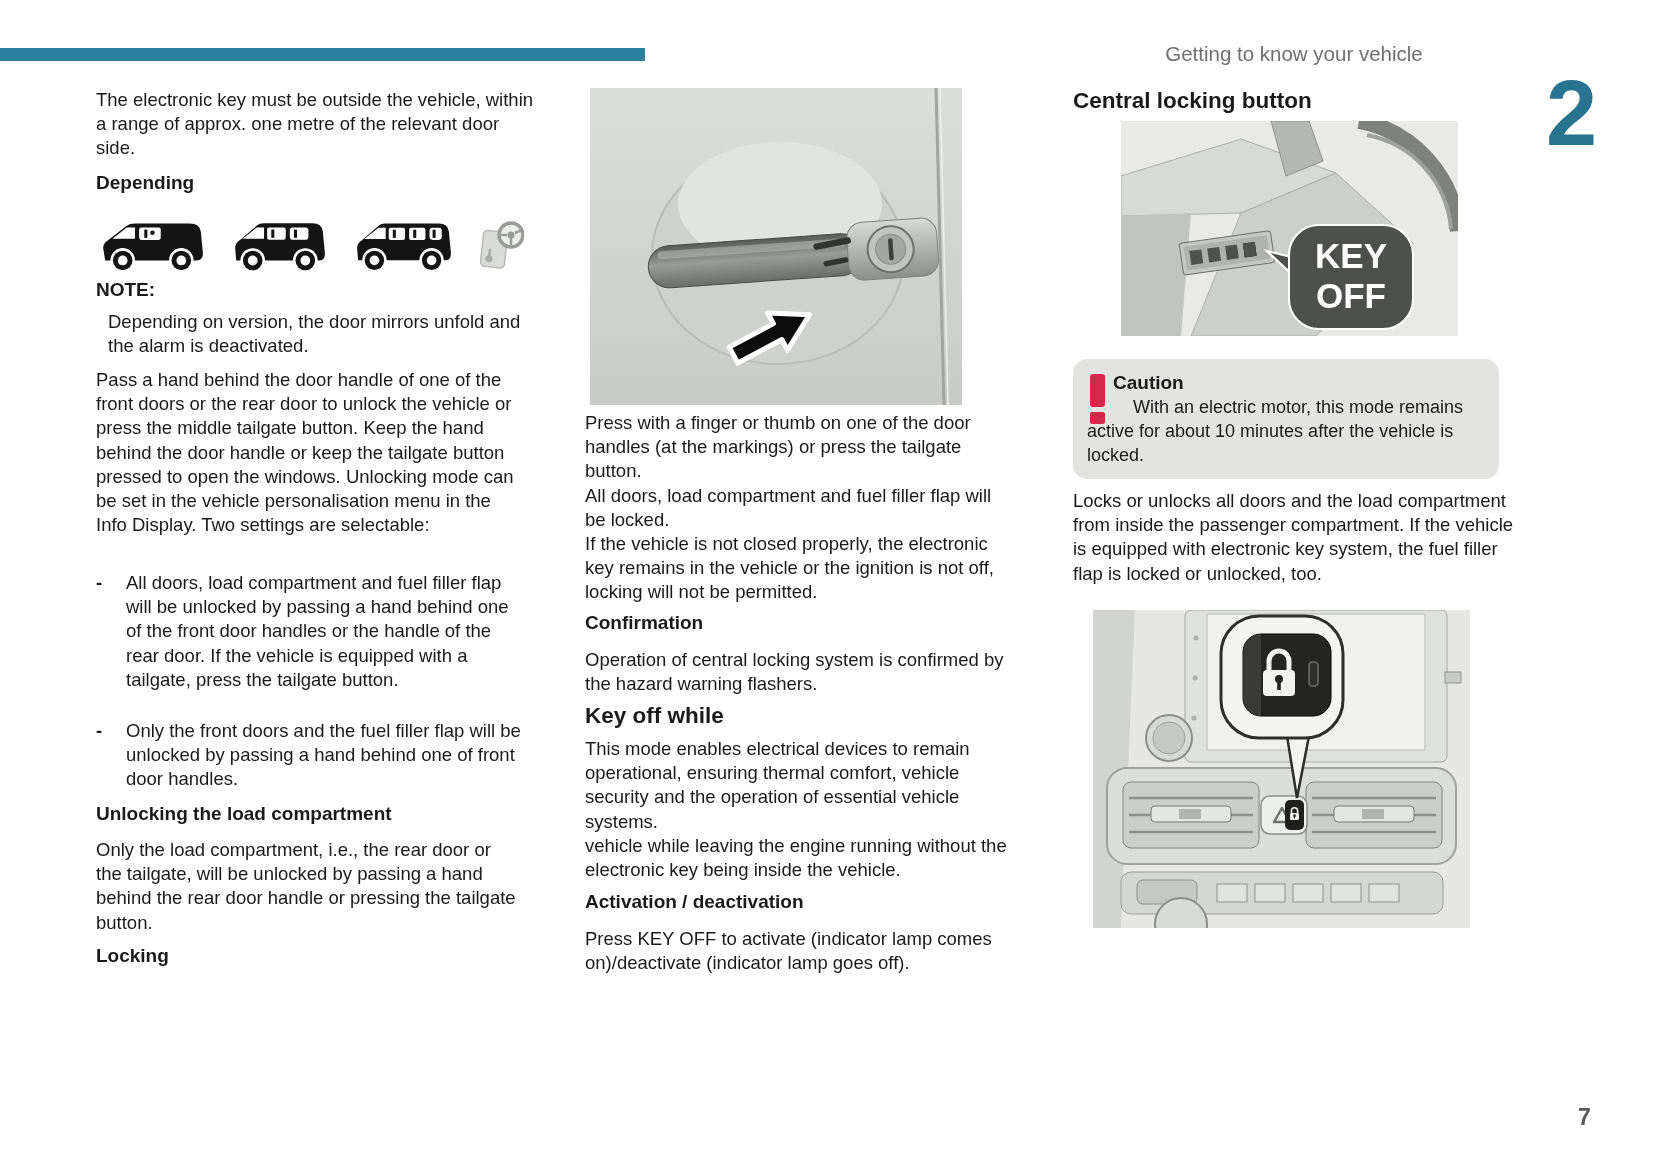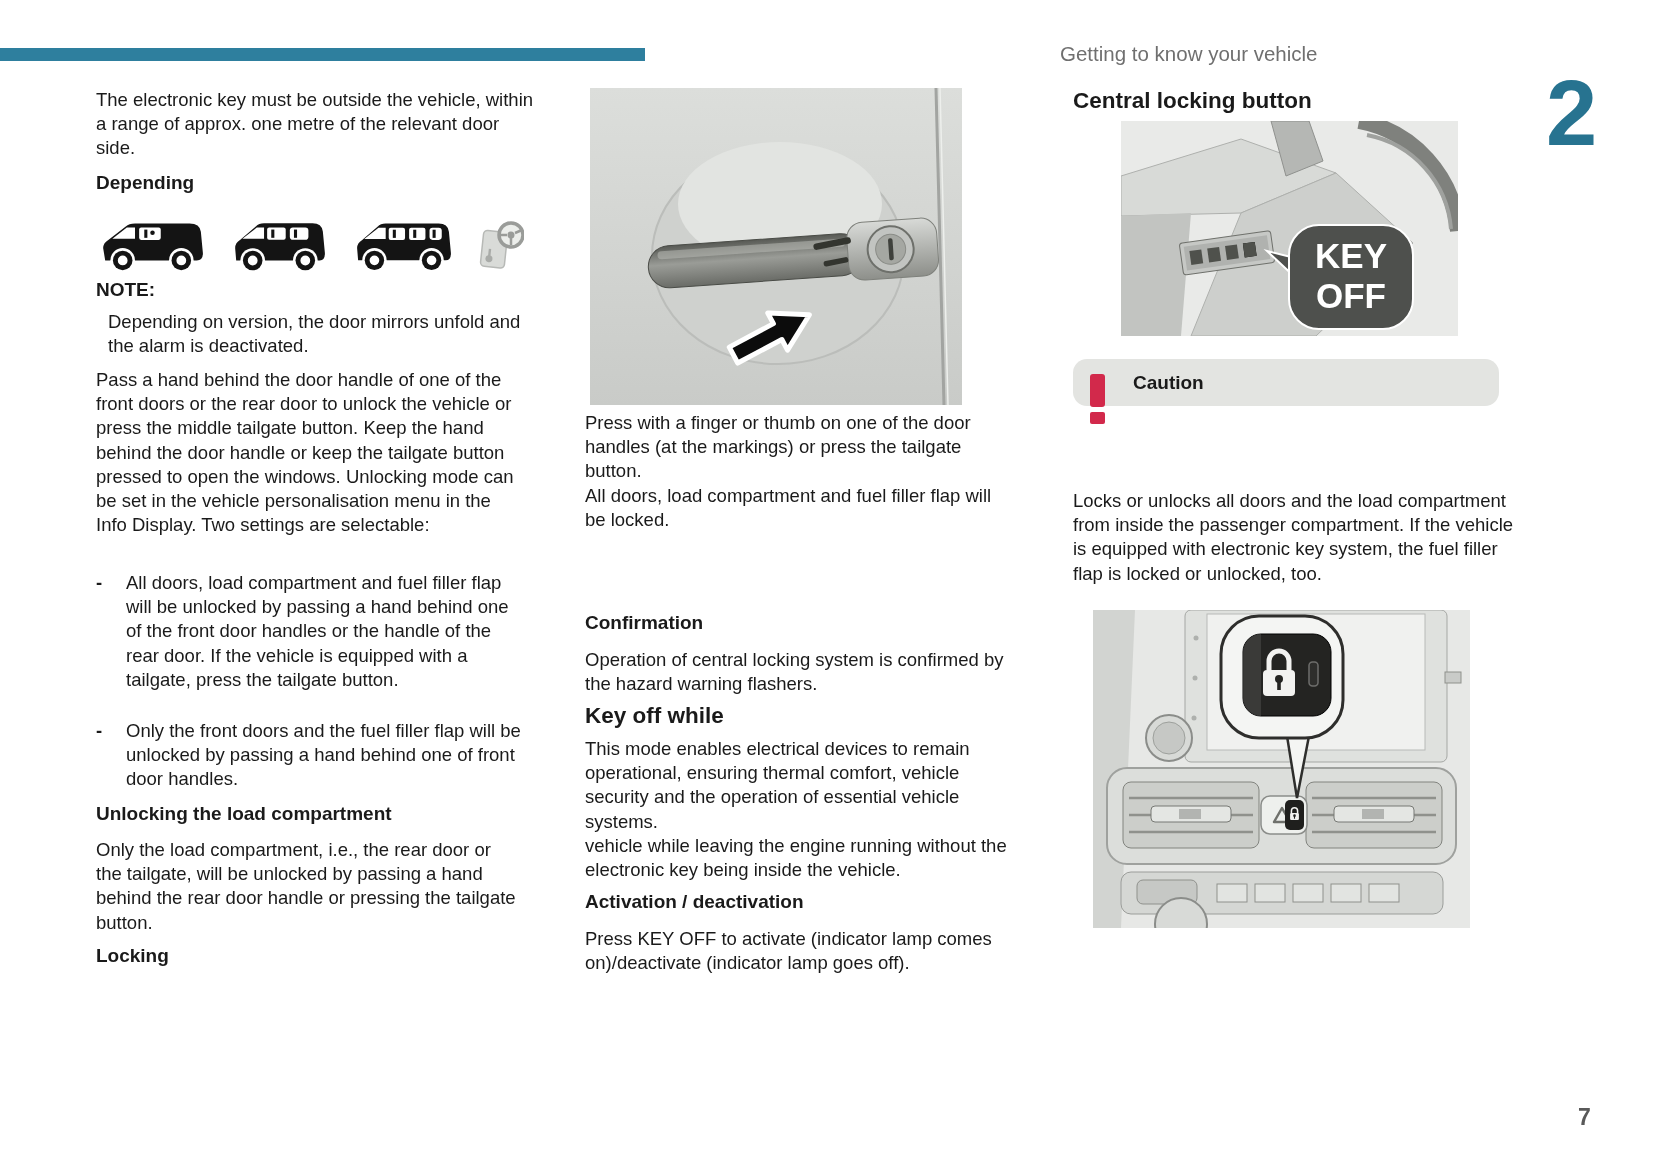--- a/index.html
+++ b/index.html
@@ -1,38 +1,38 @@
 <!DOCTYPE html>
 <html><head>
 <meta charset="utf-8">
 <style>
   html,body{margin:0;padding:0;background:#ffffff;}
   .page{position:relative;width:1653px;height:1165px;background:#ffffff;overflow:hidden;
         font-family:"Liberation Sans",sans-serif;color:#1a1a1a;}
   .abs{position:absolute;}
   .topbar{position:absolute;left:0;top:48px;width:645px;height:13px;background:#2e7f9e;}
-  .runhead{position:absolute;left:1060px;top:42px;width:468px;text-align:left;
+  .runhead{position:absolute;left:1060px;top:42px;width:468px;text-align:center;
            font-size:20.5px;color:#6f6f6f;}
   .chapter{position:absolute;left:1546px;top:70px;font-size:92px;line-height:0.95;
            font-weight:bold;color:#277390;}
   .pagenum{position:absolute;left:1578px;top:1104px;font-size:23px;font-weight:bold;color:#595959;}
   .body{font-size:18.5px;line-height:24.2px;}
   .h-sm{font-size:19px;font-weight:bold;margin:0;}
   .h-lg{font-size:22.5px;font-weight:bold;margin:0;}
   .bullet-row{position:absolute;display:flex;}
   .bullet-mark{width:30px;flex:0 0 30px;font-size:18.5px;line-height:24.2px;font-weight:bold;}
   .bullet-text{font-size:18.5px;line-height:24.2px;}
   .imgframe{position:absolute;}
   .imgframe svg{display:block;}
   .caution{position:absolute;left:1073px;top:359px;width:426px;background:#e3e4e1;
            border-radius:14px;padding:13px 14px 12px 14px;box-sizing:border-box;}
   .caution-icon{position:absolute;left:17px;top:15px;width:15px;}
   .caution-icon .bar{display:block;width:15px;height:33px;background:#d2294b;border-radius:3px;}
   .caution-icon .dot{display:block;width:15px;height:12px;background:#d2294b;border-radius:2px;margin-top:5px;}
-  .caution-title{margin:0 0 0 46px;font-size:19px;font-weight:bold;}
+  .caution-title{margin:0 0 0 26px;font-size:19px;font-weight:bold;}
   .caution-body{margin:1px 0 0 0;font-size:18px;line-height:24px;text-indent:46px;}
   .icons-row{position:absolute;left:98px;top:217px;display:flex;align-items:flex-end;gap:24px;}
   .lockbox{display:inline-block;border:1px solid #b9bbb8;padding:1px 2px;vertical-align:-5px;line-height:0;}
 </style>
 </head>
 <body>
 
 <div class="page">
 
   <div class="topbar"></div>
@@ -168,20 +168,21 @@
       </g>
       <g transform="rotate(-28 185 245)">
         <path d="M138,236 h50 v-12 l36,21 -36,21 v-12 h-50 z" fill="#0c0c0c" stroke="#ffffff" stroke-width="5" stroke-linejoin="round"></path>
       </g>
     </svg>
   </div>
 
   <div class="abs body" style="left:585px;top:411px;width:430px;">
     <div>Press with a finger or thumb on one of the door handles (at the markings) or press the tailgate button.</div>
     <div>All doors, load compartment and fuel filler flap will be locked.</div>
+    <div>If the vehicle is not closed properly, the electronic key remains in the vehicle or the ignition is not off, locking will not be permitted.</div>
   </div>
 
   <h3 class="abs h-sm" style="left:585px;top:612px;">Confirmation</h3>
 
   <div class="abs body" style="left:585px;top:648px;width:430px;">Operation of central locking system is confirmed by the hazard warning flashers.</div>
 
   <h2 class="abs h-lg" style="left:585px;top:703px;">Key off while</h2>
 
   <div class="abs body" style="left:585px;top:737px;width:430px;">
     <div>This mode enables electrical devices to remain operational, ensuring thermal comfort, vehicle security and the operation of essential vehicle systems.</div>
@@ -220,20 +221,21 @@
       </g>
     </svg>
   </div>
 
   <div class="caution">
     <span class="caution-icon">
       <span class="bar"></span>
         <span class="dot"></span>
     </span>
     <p class="caution-title">Caution</p>
+    <p class="caution-body">With an electric motor, this mode remains active for about 10 minutes after the vehicle is locked.</p>
   </div>
 
   <div class="abs body" style="left:1073px;top:489px;width:446px;">Locks or unlocks all doors and the load compartment from inside the passenger compartment. If the vehicle is equipped with electronic key system, the fuel filler flap is locked or unlocked, too.</div>
 
   <div class="imgframe" style="left:1093px;top:610px;">
     <svg width="377" height="318" viewBox="0 0 377 318">
       <rect x="0" y="0" width="377" height="318" fill="#e7e8e6"></rect>
       <polygon points="0,0 42,0 28,318 0,318" fill="#d2d4d1"></polygon>
       <rect x="92" y="0" width="262" height="152" rx="6" fill="#dfe1de" stroke="#a5a7a4"></rect>
       <rect x="114" y="4" width="218" height="136" fill="#f0f1ef" stroke="#b8bab7"></rect>

